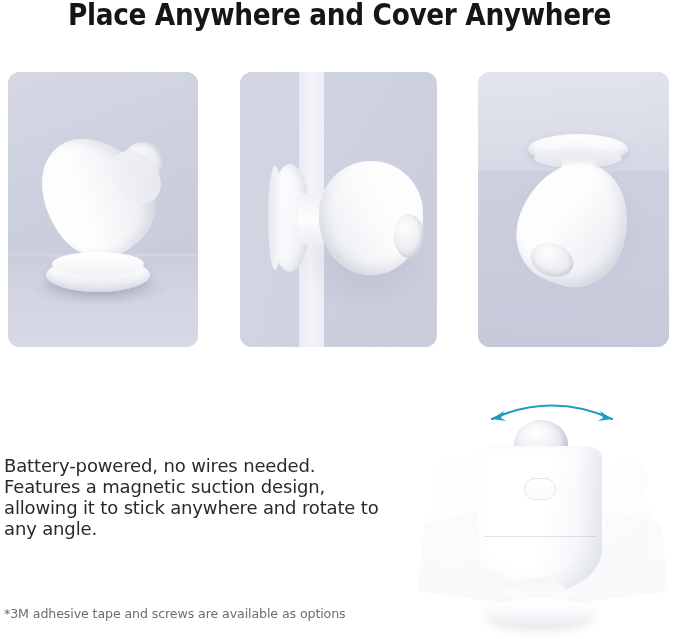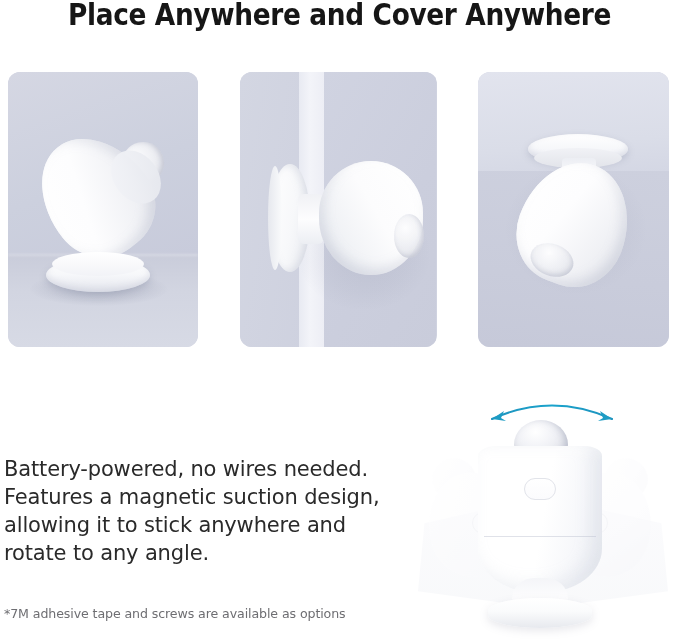--- a/index.html
+++ b/index.html
@@ -128,22 +128,22 @@
     border-radius: 50%;
   }
 
   
   .body-copy {
     position: absolute;
     left: 4px;
     top: 455px;
     width: 392px;
     font-family: "DejaVu Sans", sans-serif;
-    font-size: 21px;
-    line-height: 28px;
+    font-size: 18px;
+    line-height: 21px;
     color: #2a2a2a;
     letter-spacing: -0.15px;
   }
 
   .footnote {
     position: absolute;
     left: 4px;
     top: 605px;
     width: 420px;
     font-family: "DejaVu Sans", sans-serif;
@@ -321,21 +321,21 @@
 
         <div class="lens" style="left:26px; top:110px; width:44px; height:32px; opacity:.92;
                     transform: rotate(20deg);"></div>
       </div>
     </div>
 
   </div>
 
   <div class="body-copy">Battery-powered, no wires needed. Features a magnetic suction design, allowing it to stick anywhere and rotate to any angle.</div>
 
-  <div class="footnote">*7M adhesive tape and screws are available as options</div>
+  <div class="footnote">*3M adhesive tape and screws are available as options</div>
 
   <div class="hero">
 
     <div class="fan" style="left:18px; top:108px; width:108px; height:106px;
                 clip-path: polygon(100% 0%, 100% 100%, 0% 86%, 6% 22%);"></div>
     <div class="fan" style="left:158px; top:108px; width:110px; height:106px;
                 clip-path: polygon(0% 0%, 94% 22%, 100% 86%, 0% 100%);"></div>
 
     <div class="ghost" style="left:24px; top:58px; width:104px; height:128px;">
       <div class="lens" style="left:8px; top:8px; width:44px; height:42px;"></div>

